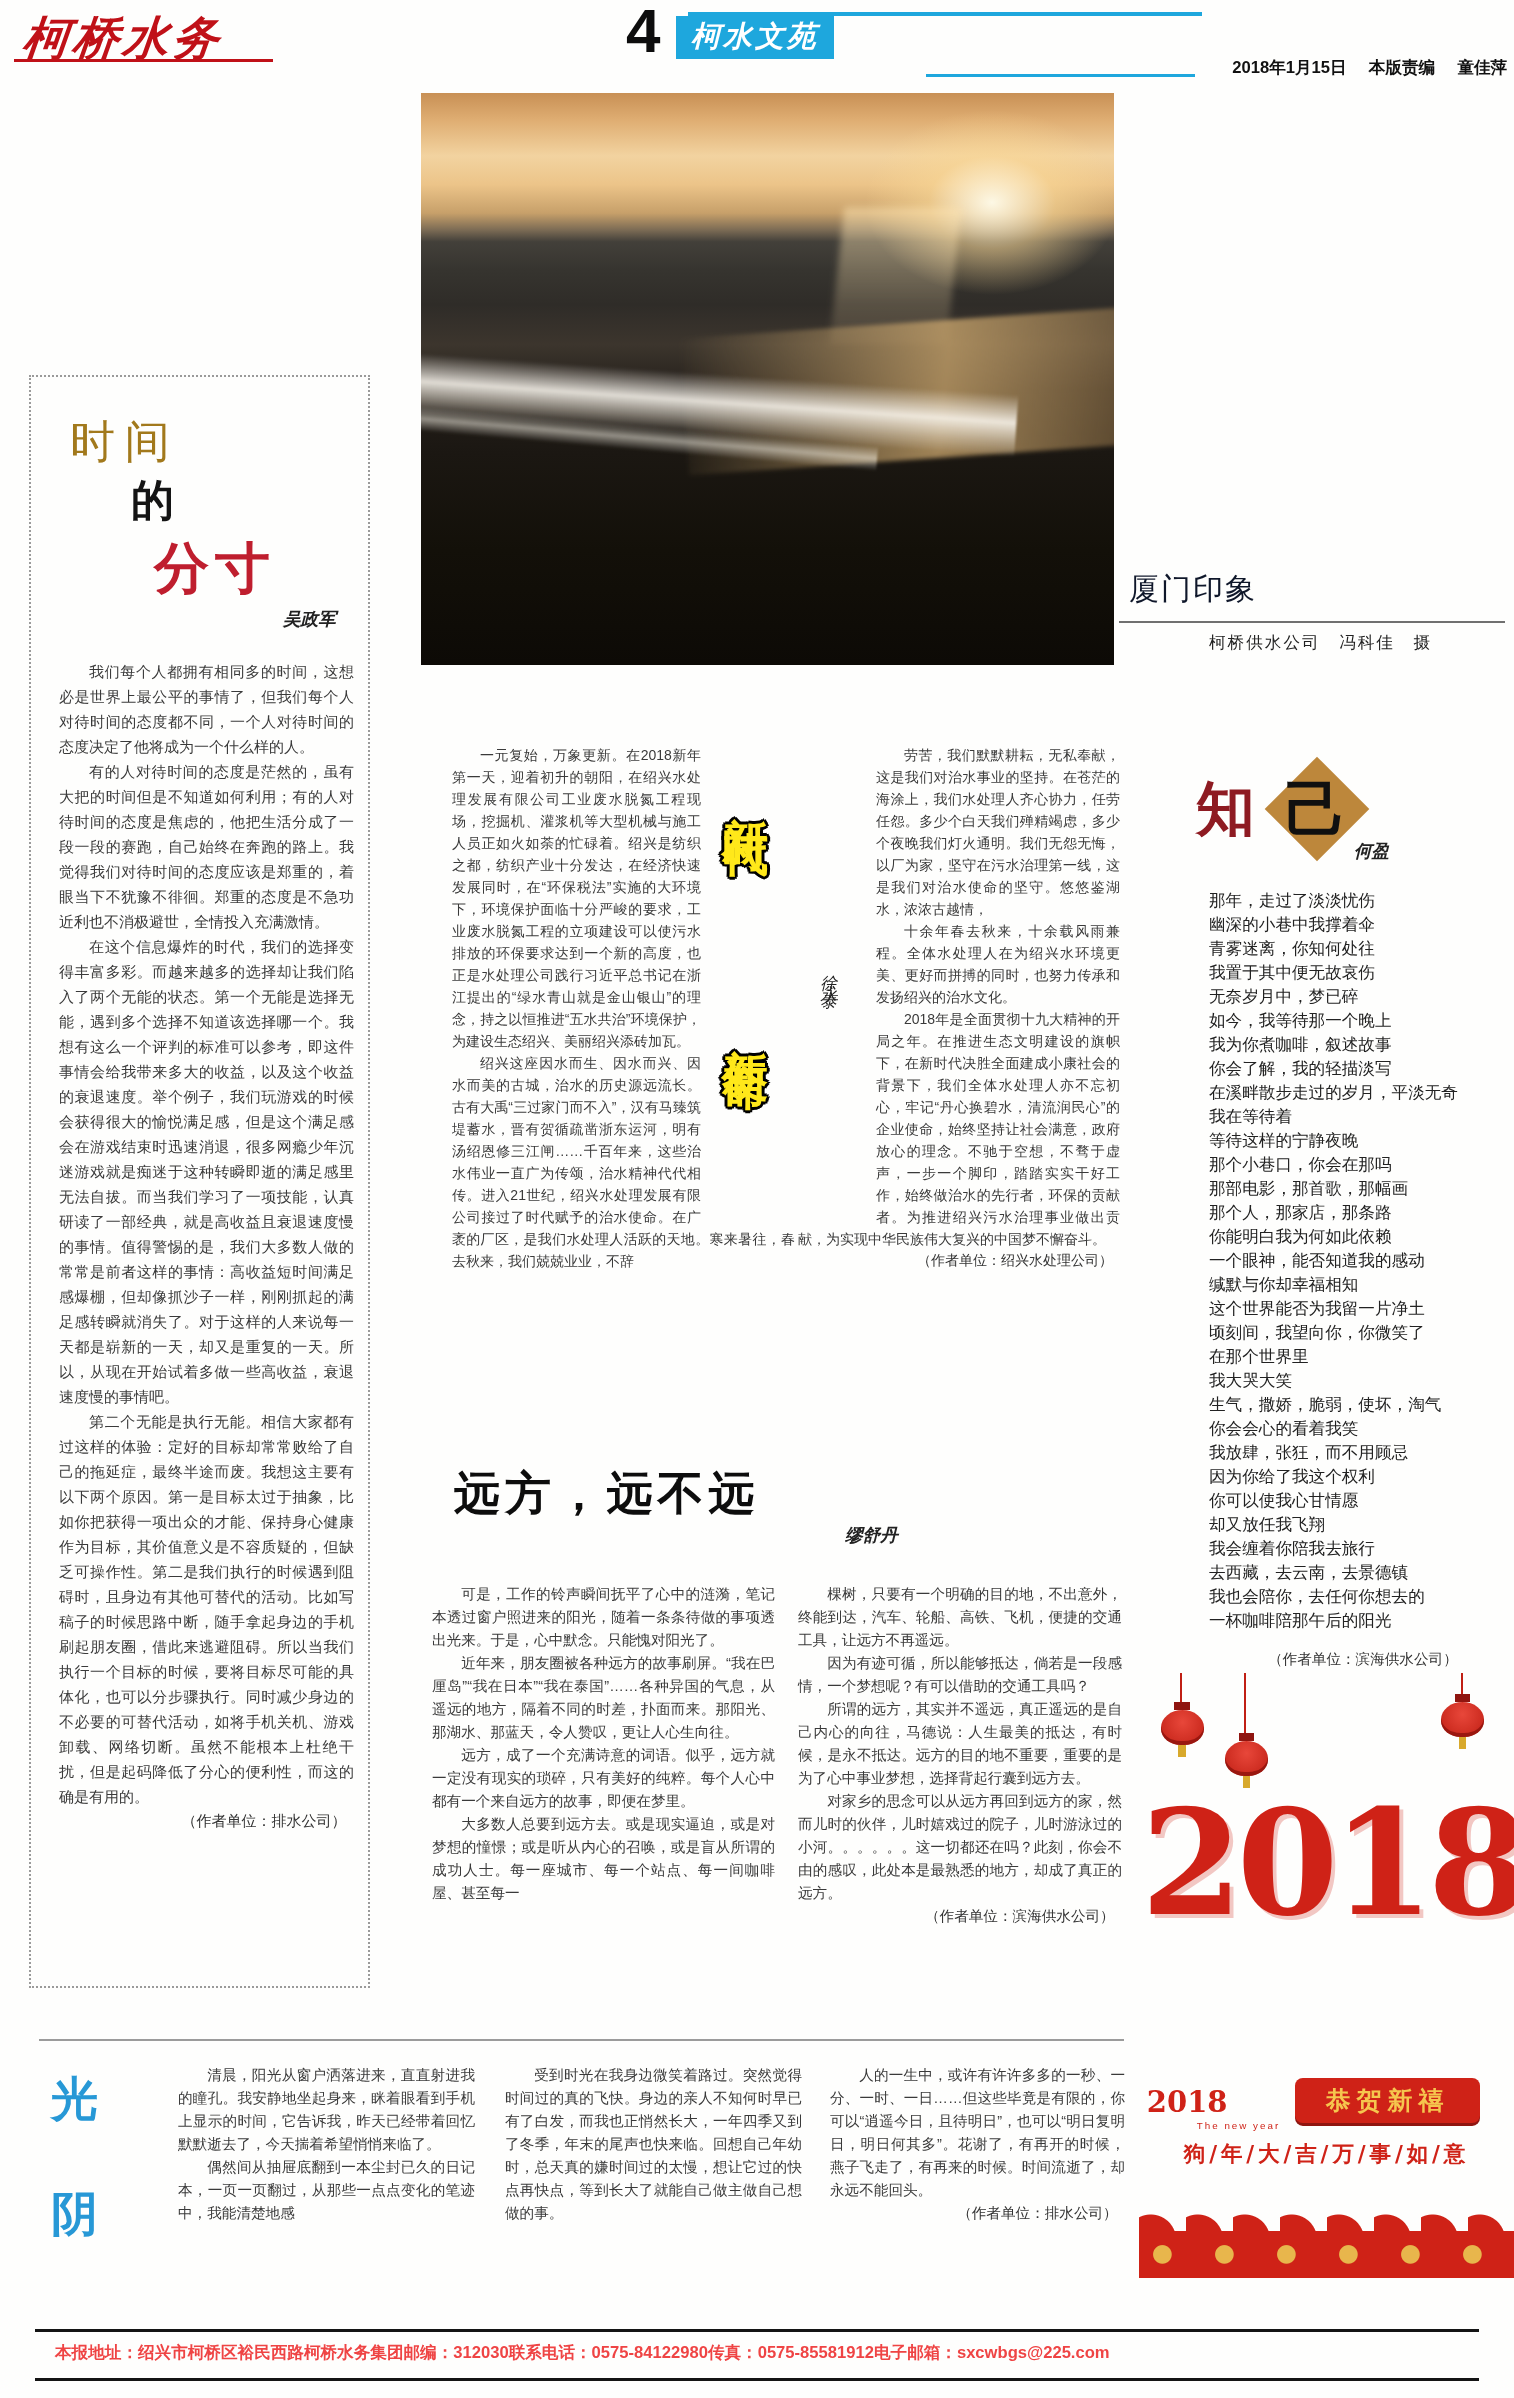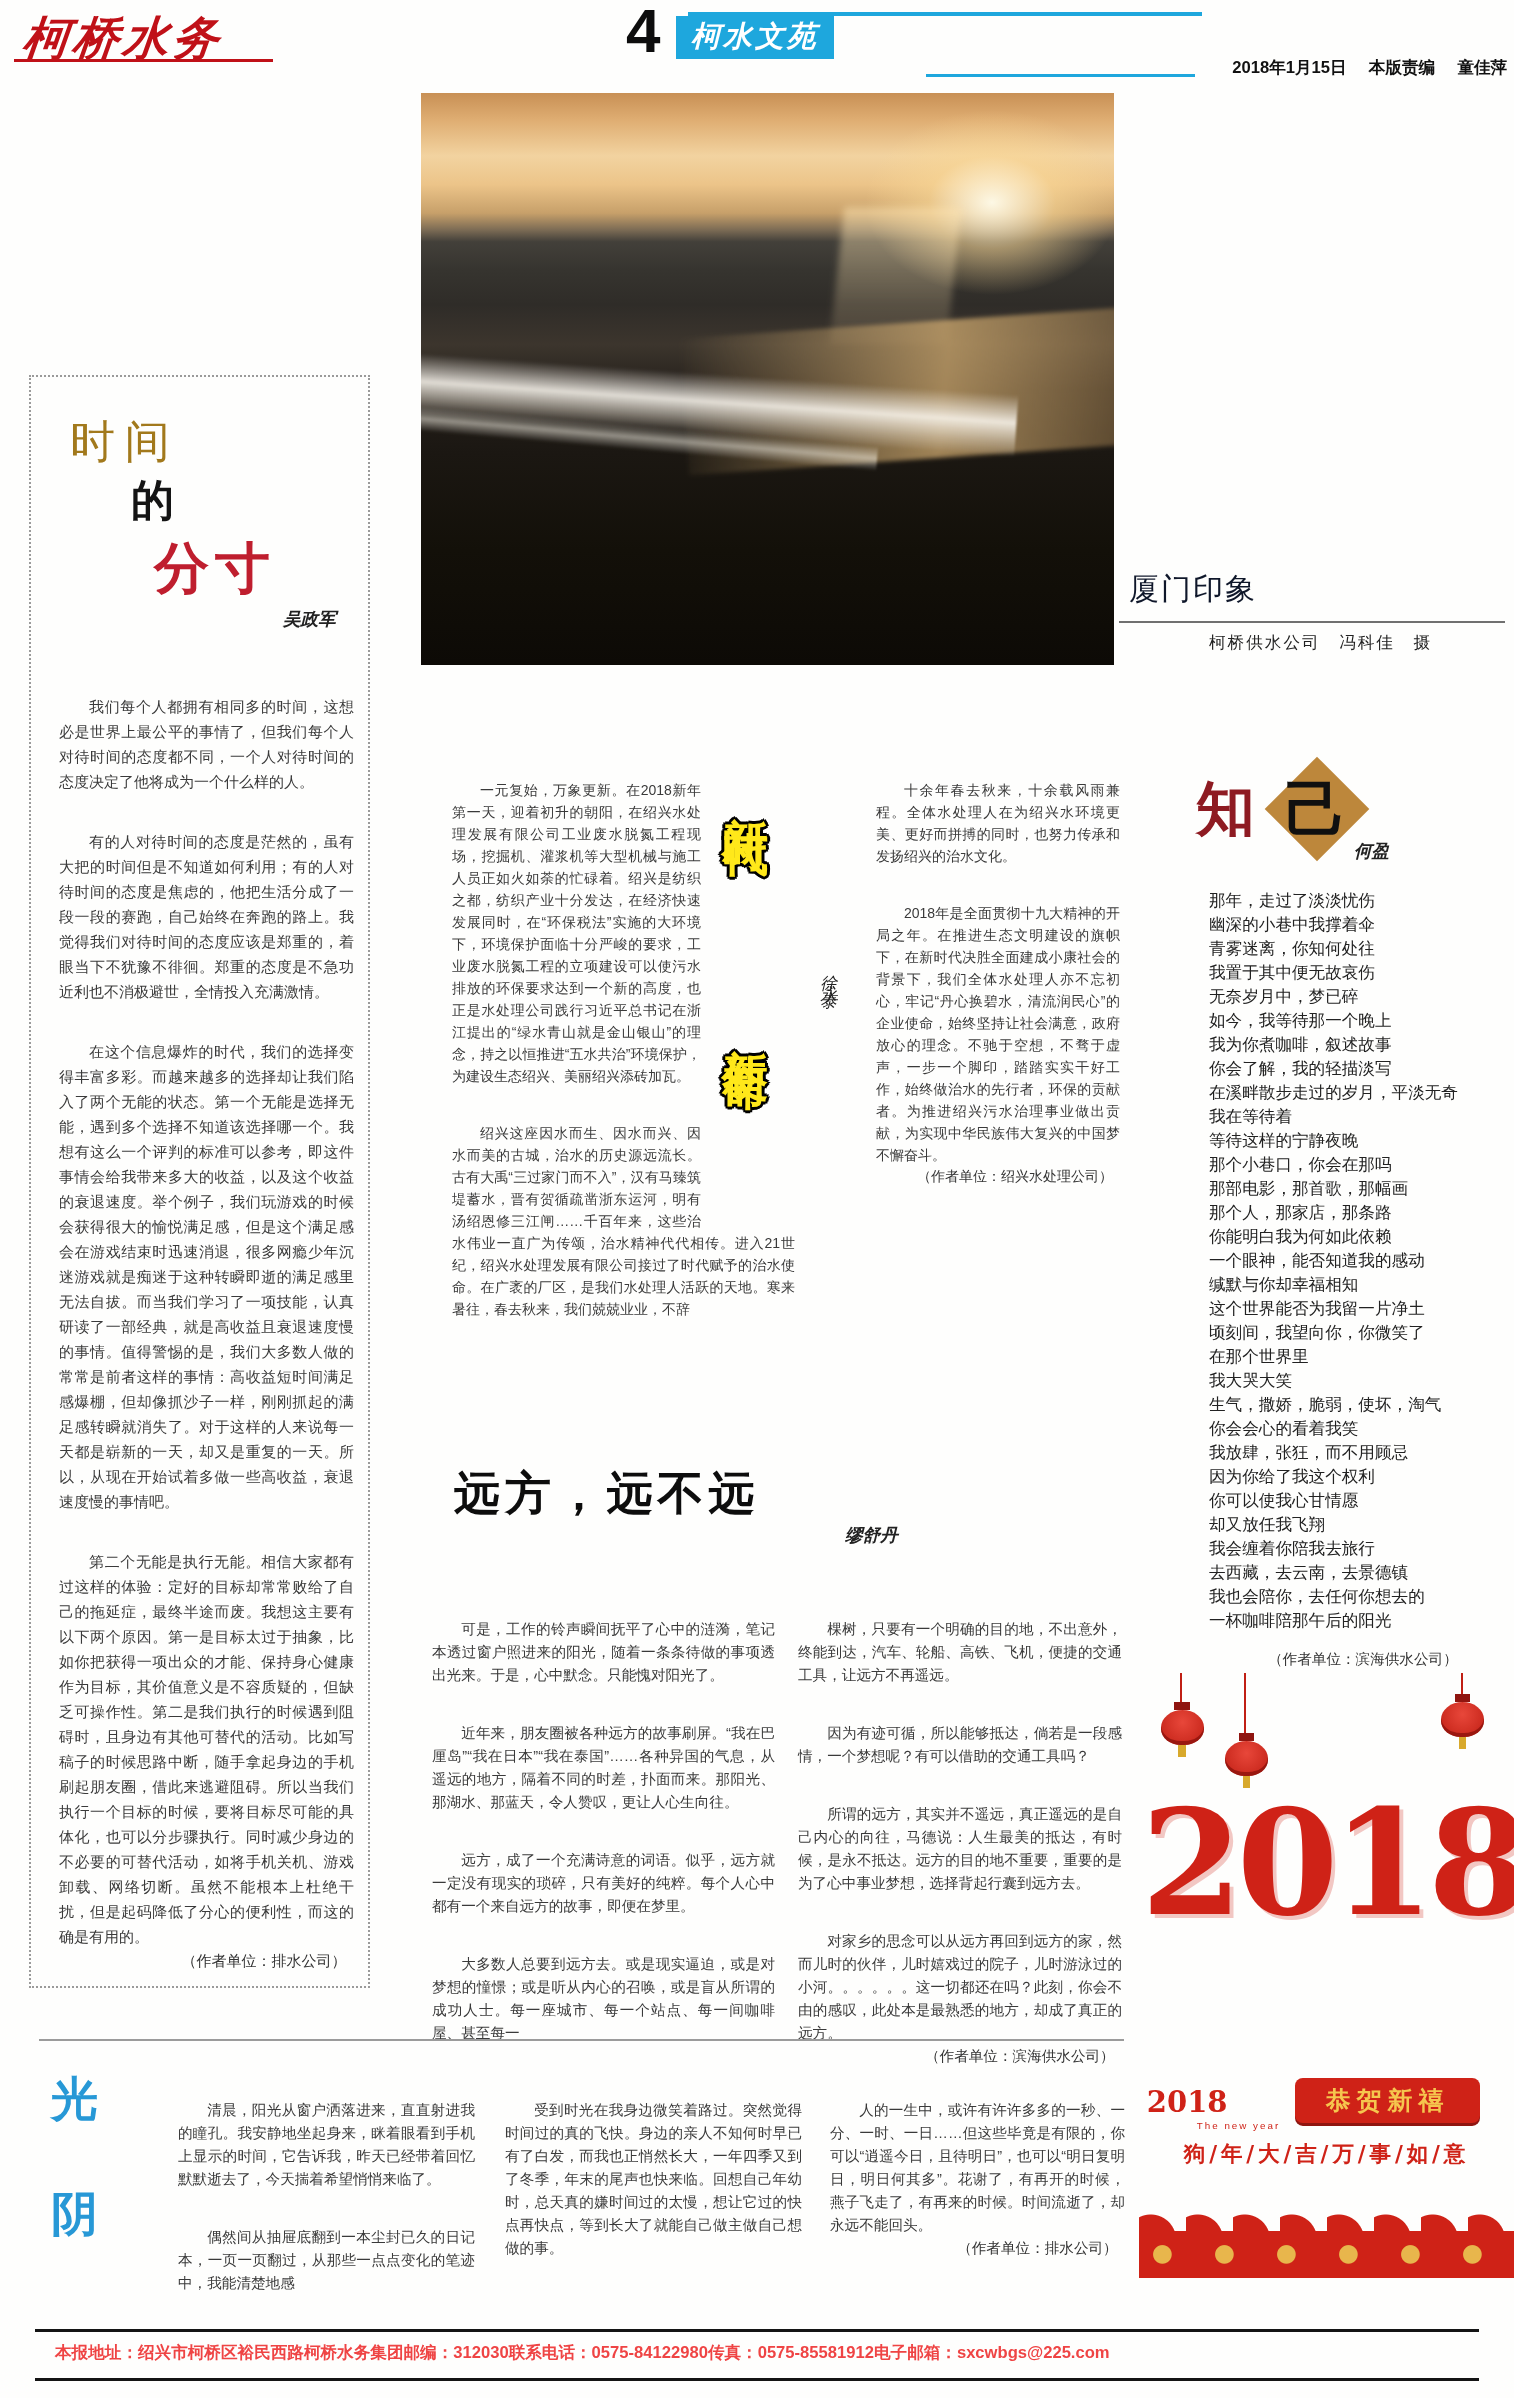--- a/index.html
+++ b/index.html
@@ -45,21 +45,21 @@
   .photo-credit{left:1209px;top:632px;font-size:16.6px;font-family:"Liberation Serif",serif;color:#222;letter-spacing:2px;}
 
   
   .left-box{left:29px;top:375px;width:337px;height:1609px;border:2px dotted #9a9a9a;background:#fefefd;}
   .lt1{left:70px;top:412px;font-size:45px;color:#a2791c;font-family:"DejaVu Serif",serif;letter-spacing:9.8px;}
   .lt2{left:131px;top:472px;font-size:43px;color:#141414;font-weight:bold;font-family:"DejaVu Serif",serif;}
   .lt3{left:154px;top:532px;font-size:55px;color:#bf1e2e;font-weight:bold;font-family:"DejaVu Serif",serif;letter-spacing:5.9px;}
   .left-author{left:283px;top:607px;font-size:17.6px;font-family:"Liberation Serif",serif;font-weight:bold;font-style:italic;color:#222;}
   .left-body{left:59px;top:659px;width:295px;font-size:15px;line-height:25px;text-align:justify;color:#3a3a3a;}
 
-  .para{text-indent:2em;margin-top:35px;}
+  .para{text-indent:2em;}
   .attrib{text-align:right;padding-right:0.5em;font-family:"Liberation Serif",serif;color:#333;}
 
   
   .mid-col1{left:452px;top:744px;width:343px;font-size:14px;line-height:22px;text-align:justify;color:#3a3a3a;}
   .mid-col1 .spacer{float:right;width:94px;height:472px;}
   .mid-col2{left:798px;top:744px;width:322px;font-size:14px;line-height:22px;text-align:justify;color:#3a3a3a;}
   .mid-col2 .spacer{float:left;width:78px;height:472px;}
   .vtitle{writing-mode:vertical-rl;text-orientation:upright;font-size:46px;font-weight:900;
           color:#ffe81a;letter-spacing:7.8px;font-family:"Liberation Sans",sans-serif;
           text-shadow:2px 2px 0 #000,-2px -2px 0 #000,2px -2px 0 #000,-2px 2px 0 #000,0 2.9px 0 #000,0 -2.9px 0 #000,2.9px 0 0 #000,-2.9px 0 0 #000;}
@@ -169,20 +169,21 @@
   <div class="abs mid-col1">
     <div class="spacer"></div>
     <div>
         <div class="para">一元复始，万象更新。在2018新年第一天，迎着初升的朝阳，在绍兴水处理发展有限公司工业废水脱氮工程现场，挖掘机、灌浆机等大型机械与施工人员正如火如荼的忙碌着。绍兴是纺织之都，纺织产业十分发达，在经济快速发展同时，在“环保税法”实施的大环境下，环境保护面临十分严峻的要求，工业废水脱氮工程的立项建设可以使污水排放的环保要求达到一个新的高度，也正是水处理公司践行习近平总书记在浙江提出的“绿水青山就是金山银山”的理念，持之以恒推进“五水共治”环境保护，为建设生态绍兴、美丽绍兴添砖加瓦。</div>
         <div class="para">绍兴这座因水而生、因水而兴、因水而美的古城，治水的历史源远流长。古有大禹“三过家门而不入”，汉有马臻筑堤蓄水，晋有贺循疏凿浙东运河，明有汤绍恩修三江闸……千百年来，这些治水伟业一直广为传颂，治水精神代代相传。进入21世纪，绍兴水处理发展有限公司接过了时代赋予的治水使命。在广袤的厂区，是我们水处理人活跃的天地。寒来暑往，春去秋来，我们兢兢业业，不辞</div>
       </div>
   </div>
   <div class="abs mid-col2">
     <div class="spacer"></div>
     <div>
+        <div class="para">劳苦，我们默默耕耘，无私奉献，这是我们对治水事业的坚持。在苍茫的海涂上，我们水处理人齐心协力，任劳任怨。多少个白天我们殚精竭虑，多少个夜晚我们灯火通明。我们无怨无悔，以厂为家，坚守在污水治理第一线，这是我们对治水使命的坚守。悠悠鉴湖水，浓浓古越情，</div>
         <div class="para">十余年春去秋来，十余载风雨兼程。全体水处理人在为绍兴水环境更美、更好而拼搏的同时，也努力传承和发扬绍兴的治水文化。</div>
         <div class="para">2018年是全面贯彻十九大精神的开局之年。在推进生态文明建设的旗帜下，在新时代决胜全面建成小康社会的背景下，我们全体水处理人亦不忘初心，牢记“丹心换碧水，清流润民心”的企业使命，始终坚持让社会满意，政府放心的理念。不驰于空想，不骛于虚声，一步一个脚印，踏踏实实干好工作，始终做治水的先行者，环保的贡献者。为推进绍兴污水治理事业做出贡献，为实现中华民族伟大复兴的中国梦不懈奋斗。</div>
       </div>
     <div class="attrib">（作者单位：绍兴水处理公司）</div>
   </div>
   <div class="abs vtitle vt1">新时代</div>
   <div class="abs vtitle vt2">新使命</div>
   <div class="abs vauthor">徐永泰</div>
 
   <div class="abs zj-char1">知</div>

